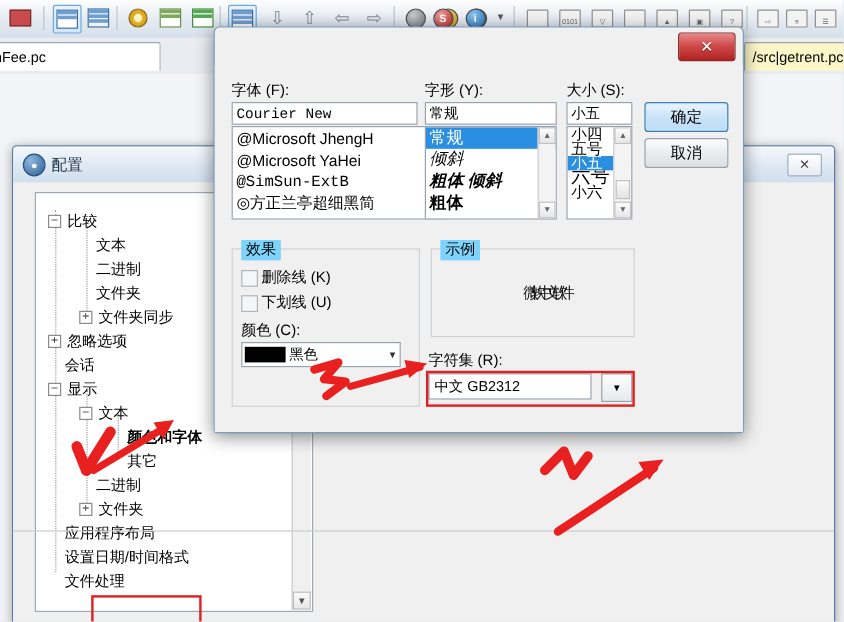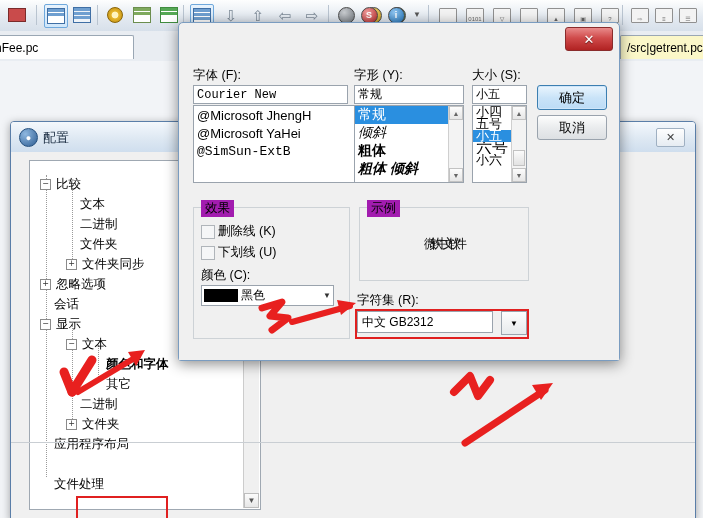--- a/index.html
+++ b/index.html
@@ -102,21 +102,21 @@
   .lsb .thumb{position:absolute;left:1px;width:12px;background:linear-gradient(#fbfbfb,#e2e2e2);
     border:1px solid #c2c2c2;box-sizing:border-box;}
 
   .fd-btn{position:absolute;width:68px;height:23px;border:1px solid #9aa3ad;border-radius:3px;
     background:linear-gradient(#fdfdfd,#e9ebed 52%,#dde0e3);
     display:flex;align-items:center;justify-content:center;font-size:13px;}
   .fd-btn.focus{border:1px solid #3c7fb1;box-shadow:0 0 0 1px #cfe6fa inset;
     background:linear-gradient(#eaf5fe,#c9e3f8 52%,#bcdcf6);}
 
   .grp{position:absolute;border:1px solid #cdd2d6;}
-  .grp-title{position:absolute;background:#a21caf;padding:0 4px;font-size:12.5px;text-align:center;}
+  .grp-title{position:absolute;background:#7dd3fc;padding:0 4px;font-size:12.5px;text-align:center;}
 
   .chk{position:absolute;width:12px;height:12px;border:1px solid #b0b5ba;background:#f5f6f7;}
 
   #color-combo{position:absolute;left:200px;top:281px;width:133px;height:21px;background:#fff;
     border:1px solid #9aa3ad;display:flex;align-items:center;padding:0 2px;box-sizing:border-box;}
   #color-sw{width:34px;height:13px;background:#000;margin-right:3px;}
   .caret{margin-left:auto;font-size:8px;color:#333;}
 
   #charset-combo{position:absolute;left:350px;top:288px;width:144px;height:22px;background:#fff;
     border:1px solid #9aa3ad;display:flex;align-items:center;padding:0 4px;box-sizing:border-box;font-size:12px;}
@@ -322,20 +322,21 @@
           <div class="tnode" style="left: 36px; top: 254px;">
             <span class="exp">+</span>
             <span>文件夹</span>
           </div>
           <div class="tnode" style="left: 10px; top: 274px;">
             <span class="exp" style="border: none; background: transparent;"></span>
             <span>应用程序布局</span>
           </div>
           <div class="tnode" style="left: 10px; top: 294px;">
             <span class="exp" style="border: none; background: transparent;"></span>
+            <span>设置日期/时间格式</span>
           </div>
           <div class="tnode" style="left: 10px; top: 314px;">
             <span class="exp" style="border: none; background: transparent;"></span>
             <span>文件处理</span>
           </div>
         </div>
       <div id="tree-scroll">
         <div class="sb-arrow" style="bottom:0">▼</div>
       </div>
     </div>
@@ -356,38 +357,39 @@
 
     <div class="fd-label" style="left:14px;top:12px">字体 (F):</div>
     <div class="fd-input" style="left:14px;top:30px;width:155px">
       <span style="font-family:'Liberation Mono','DejaVu Sans Mono',monospace">Courier New</span>
     </div>
     <div class="fd-list" style="left:14px;top:50px;width:180px;height:78px">
       <div id="font-list-items">
           <div class="li" style="font-size: 13px;">@Microsoft JhengH</div>
           <div class="li" style="font-size: 13px;">@Microsoft YaHei</div>
           <div class="li" style="font-size: 13px; font-family: &quot;Liberation Mono&quot;, &quot;DejaVu Sans Mono&quot;, monospace;">@SimSun-ExtB</div>
+          <div class="li" style="font-size: 13px;">◎方正兰亭超细黑简</div>
         </div>
       <div class="lsb">
         <div class="a" style="top:0">▲</div>
         <div class="thumb" style="top:15px;height:18px"></div>
         <div class="a" style="bottom:0">▼</div>
       </div>
     </div>
 
     <div class="fd-label" style="left:175px;top:12px">字形 (Y):</div>
     <div class="fd-input" style="left:175px;top:30px;width:110px">
       <span>常规</span>
     </div>
     <div class="fd-list" style="left:175px;top:50px;width:110px;height:78px">
       <div id="style-list-items">
           <div class="li sel">常规</div>
           <div class="li" style="font-style: italic;">倾斜</div>
+          <div class="li" style="font-weight: bold; font-style: italic;">粗体  倾斜</div>
           <div class="li" style="font-weight: bold;">粗体</div>
-          <div class="li" style="font-weight: bold; font-style: italic;">粗体  倾斜</div>
         </div>
       <div class="lsb">
         <div class="a" style="top:0">▲</div>
         <div class="a" style="bottom:0">▼</div>
       </div>
     </div>
 
     <div class="fd-label" style="left:293px;top:12px">大小 (S):</div>
     <div class="fd-input" style="left:293px;top:30px;width:55px">
       <span>小五</span>
@@ -424,21 +426,21 @@
     <div class="fd-label" style="left:39px;top:189px">下划线 (U)</div>
     <div class="fd-label" style="left:22px;top:212px">颜色 (C):</div>
     <div class="abs" id="color-combo" style="left:22px;top:230px">
       <span id="color-sw" style="background: rgb(0, 0, 0);"></span>
       <span>黑色</span>
       <span class="caret">▼</span>
     </div>
 
     <div class="grp" style="left:180px;top:152px;width:168px;height:72px"></div>
     <div class="grp-title" style="left:188px;top:145px">示例</div>
-    <div class="abs" id="sample-txt" style="left:188px;top:180px;width:150px">微软中文软件</div>
+    <div class="abs" id="sample-txt" style="left:200px;top:180px;width:150px">微软中文软件</div>
 
     <div class="fd-label" style="left:178px;top:237px">字符集 (R):</div>
     <div class="abs" id="charset-combo" style="left:178px;top:256px;width:136px">
       <span>中文  GB2312</span>
     </div>
     <div class="abs" id="charset-btn" style="left:322px;top:256px">
       <span>▼</span>
     </div>
     <div id="ann-box-3" style="left:176px;top:254px;width:170px;height:26px"></div>
   </div>

